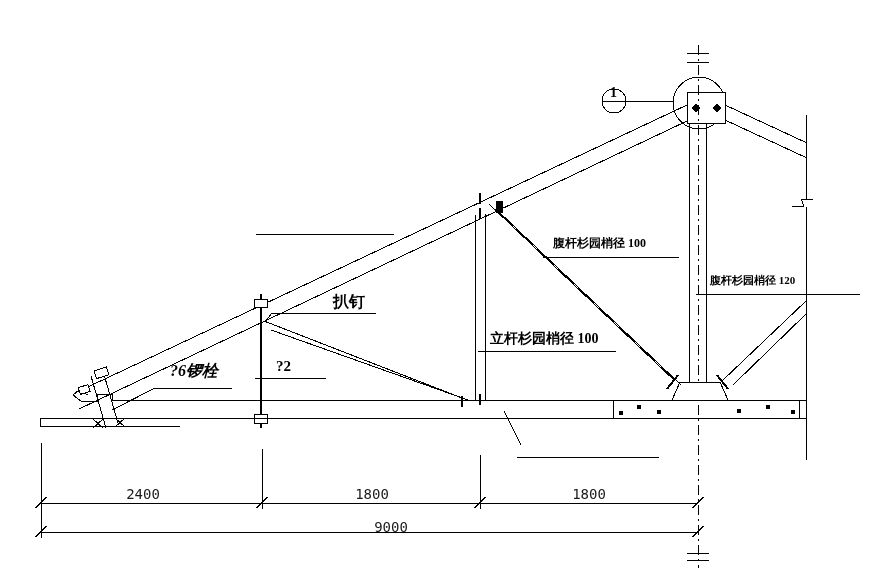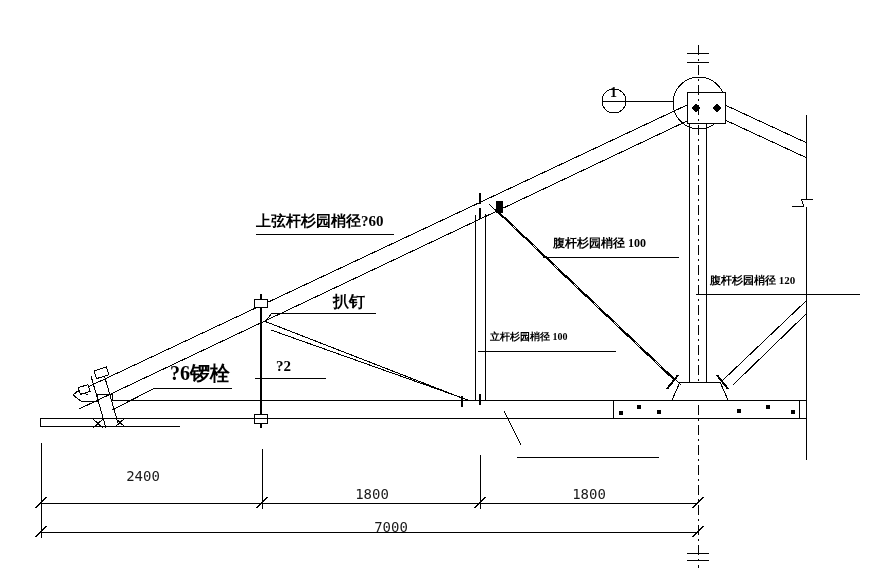--- a/index.html
+++ b/index.html
@@ -161,38 +161,37 @@
         <line x1="36" y1="508" x2="46" y2="497"></line>
         <line x1="257" y1="508" x2="267" y2="497"></line>
         <line x1="475" y1="508" x2="485" y2="497"></line>
         <line x1="693" y1="508" x2="703" y2="497"></line>
         <line x1="36" y1="537" x2="46" y2="526"></line>
         <line x1="693" y1="537" x2="703" y2="526"></line>
       </g>
     </g>
   </svg>
 
-  <div class="lbl" style="left:256px;top:213px;font-size:15px;">上弦杆杉园梢径?60</div>
 
   <div class="lbl" style="left:333px;top:293px;font-size:16px;text-align:center;">扒钉</div>
 
-  <div class="lbl" style="left:170px;top:362px;font-size:20px;">?6锣栓</div>
+  <div class="lbl" style="left:170px;top:362px;font-size:16px;font-style:italic;">?6锣栓</div>
 
   <div class="lbl" style="left:276px;top:358px;font-size:15px;">?2</div>
 
   <div class="lbl" style="left:553px;top:237px;font-size:12px;">腹杆杉园梢径 100</div>
 
-  <div class="lbl" style="left:490px;top:331px;font-size:10px;">立杆杉园梢径 100</div>
+  <div class="lbl" style="left:490px;top:331px;font-size:14px;">立杆杉园梢径 100</div>
 
   <div class="lbl" style="left:710px;top:274px;font-size:11px;">腹杆杉园梢径 120</div>
 
 
   <div class="lbl" style="left:610px;top:85px;font-size:14px;">1</div>
 
-  <div class="dim" style="left:143px;top:468px;">2400</div>
+  <div class="dim" style="left:143px;top:486px;">2400</div>
 
   <div class="dim" style="left:372px;top:486px;">1800</div>
 
   <div class="dim" style="left:589px;top:486px;">1800</div>
 
-  <div class="dim" style="left:391px;top:519px;">7000</div>
+  <div class="dim" style="left:391px;top:519px;">9000</div>
 
 </div>
 
 </body></html>

